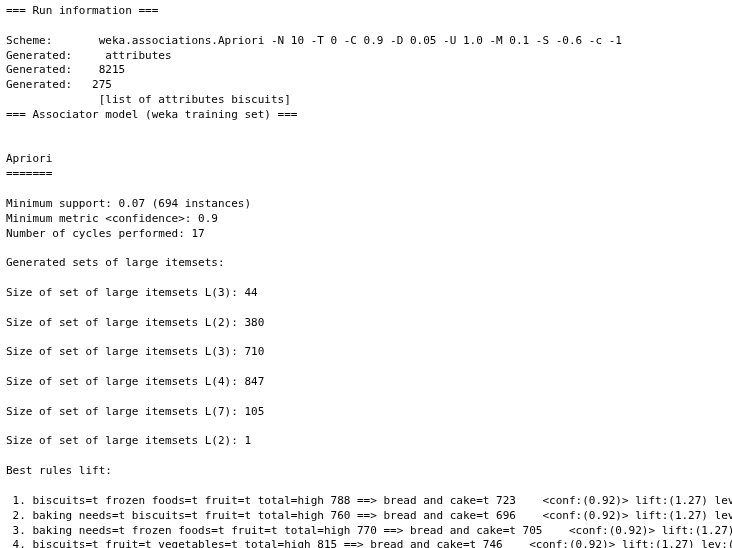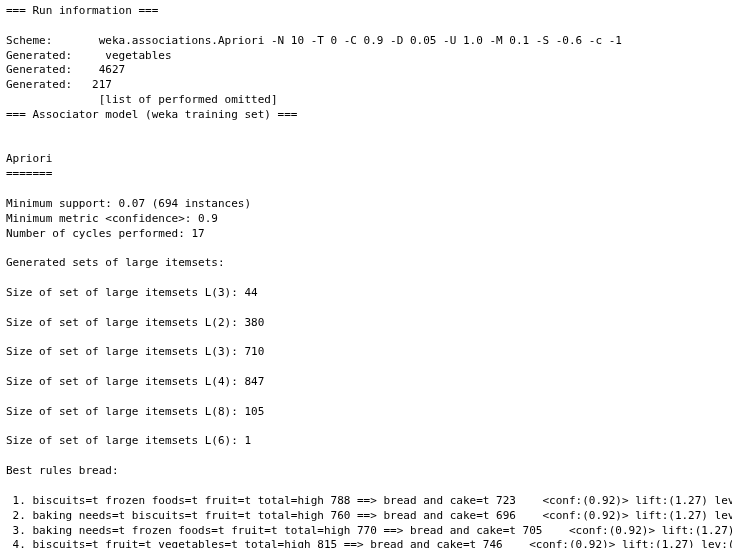--- a/index.html
+++ b/index.html
@@ -19,49 +19,49 @@
     padding: 4px 6px;
     white-space: pre;
   }
 </style>
 </head>
 <body>
 
 <pre><span>=== Run information ===</span>
 
 <span>Scheme:</span><span>       weka.associations.Apriori -N 10 -T 0 -C 0.9 -D 0.05 -U 1.0 -M 0.1 -S -0.6 -c -1</span>
-<span>Generated:</span><span>     vegetables</span>
-<span>Generated:</span><span>    4627</span>
-<span>Generated:</span><span>   217</span>
-<span>              [list of performed omitted]</span>
+<span>Generated:</span><span>     attributes</span>
+<span>Generated:</span><span>    8215</span>
+<span>Generated:</span><span>   275</span>
+<span>              [list of attributes biscuits]</span>
 <span>=== Associator model (weka training set) ===</span>
 
 
 <span>Apriori</span>
 <span>=======</span>
 
 <span>Minimum support: 0.07 (694 instances)</span>
 <span>Minimum metric &lt;confidence&gt;: 0.9</span>
 <span>Number of cycles performed: 17</span>
 
 <span>Generated sets of large itemsets:</span>
 
 <span>Size of set of large itemsets L(3): 44</span>
 
 <span>Size of set of large itemsets L(2): 380</span>
 
 <span>Size of set of large itemsets L(3): 710</span>
 
 <span>Size of set of large itemsets L(4): 847</span>
 
-<span>Size of set of large itemsets L(8): 105</span>
+<span>Size of set of large itemsets L(7): 105</span>
 
-<span>Size of set of large itemsets L(6): 1</span>
+<span>Size of set of large itemsets L(2): 1</span>
 
-<span>Best rules bread:</span>
+<span>Best rules lift:</span>
 
 <span> 1. biscuits=t frozen foods=t fruit=t total=high 788 ==&gt; bread and cake=t 723    &lt;conf:(0.92)&gt; lift:(1.27) lev:(0.03) [155] conv:(3.35)</span>
 <span> 2. baking needs=t biscuits=t fruit=t total=high 760 ==&gt; bread and cake=t 696    &lt;conf:(0.92)&gt; lift:(1.27) lev:(0.03) [149] conv:(3.28)</span>
 <span> 3. baking needs=t frozen foods=t fruit=t total=high 770 ==&gt; bread and cake=t 705    &lt;conf:(0.92)&gt; lift:(1.27) lev:(0.03) [150] conv:(3.27)</span>
 <span> 4. biscuits=t fruit=t vegetables=t total=high 815 ==&gt; bread and cake=t 746    &lt;conf:(0.92)&gt; lift:(1.27) lev:(0.03) [159] conv:(3.26)</span>
 
 
 
 
 

